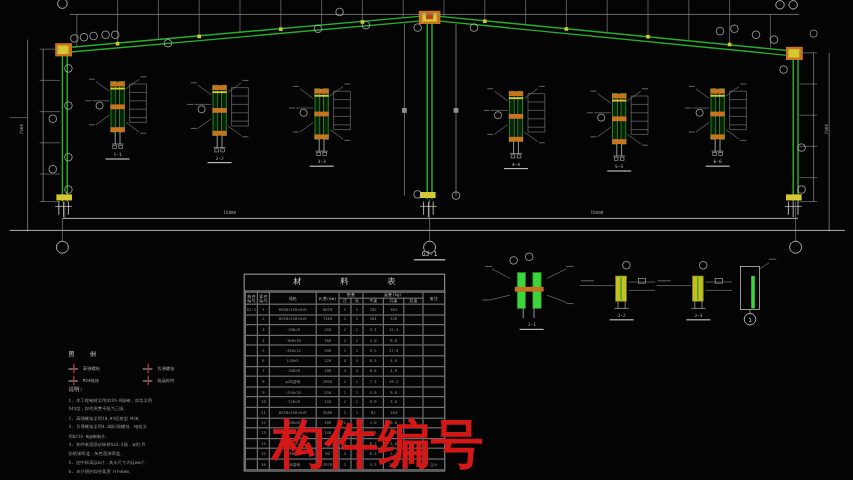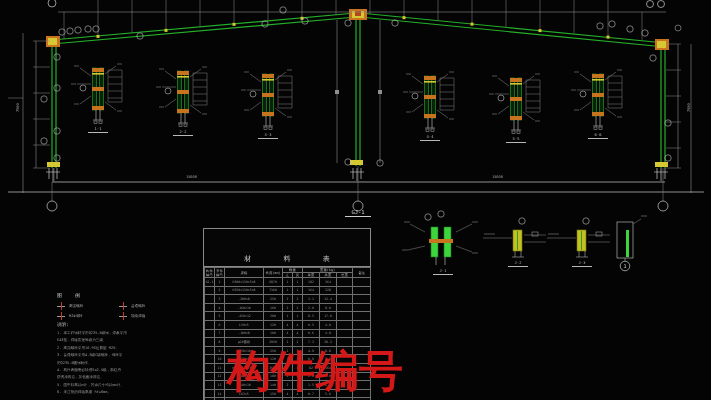--- a/index.html
+++ b/index.html
@@ -3,21 +3,21 @@
 <meta charset="utf-8">
 <style>
   html,body{margin:0;padding:0;background:#000;}
   .canvas{position:relative;width:711px;height:400px;background:#040404;overflow:hidden;
           font-family:"DejaVu Sans Mono", monospace;}
   svg{position:absolute;left:0;top:0;}
   
   .mat-table{position:absolute;left:203px;top:228px;width:166px;background:#060606;
              border:1px solid #8a8a8a;color:#9a9a9a;}
   .mat-title{height:13px;line-height:13px;text-align:center;font-size:7px;letter-spacing:14px;
-             color:#c8c8c8;border-bottom:1px solid #8a8a8a;white-space:nowrap;overflow:hidden;padding-left:14px;margin-top:24px;}
+             color:#c8c8c8;border-bottom:1px solid #8a8a8a;white-space:nowrap;overflow:hidden;padding-left:14px;}
   table.mat{border-collapse:collapse;table-layout:fixed;width:166px;}
   table.mat th,table.mat td{border:1px solid #6f6f6f;font-weight:normal;font-size:3.4px;
              line-height:4px;color:#9d9d9d;text-align:center;padding:0;overflow:hidden;}
   table.mat thead th{font-size:3.4px;color:#b5b5b5;}
   table.mat tbody td{height:7.6px;font-size:3.2px;color:#8f8f8f;white-space:nowrap;}
   
   .legend{position:absolute;left:57px;top:292px;width:132px;color:#b9b9b9;}
   .legend-title{font-size:5px;letter-spacing:5px;color:#cfcfcf;}
   .legend-grid{display:grid;grid-template-columns:62px 62px;grid-auto-rows:10px;margin-top:3px;}
   .legend-item{display:flex;align-items:center;gap:4px;}

